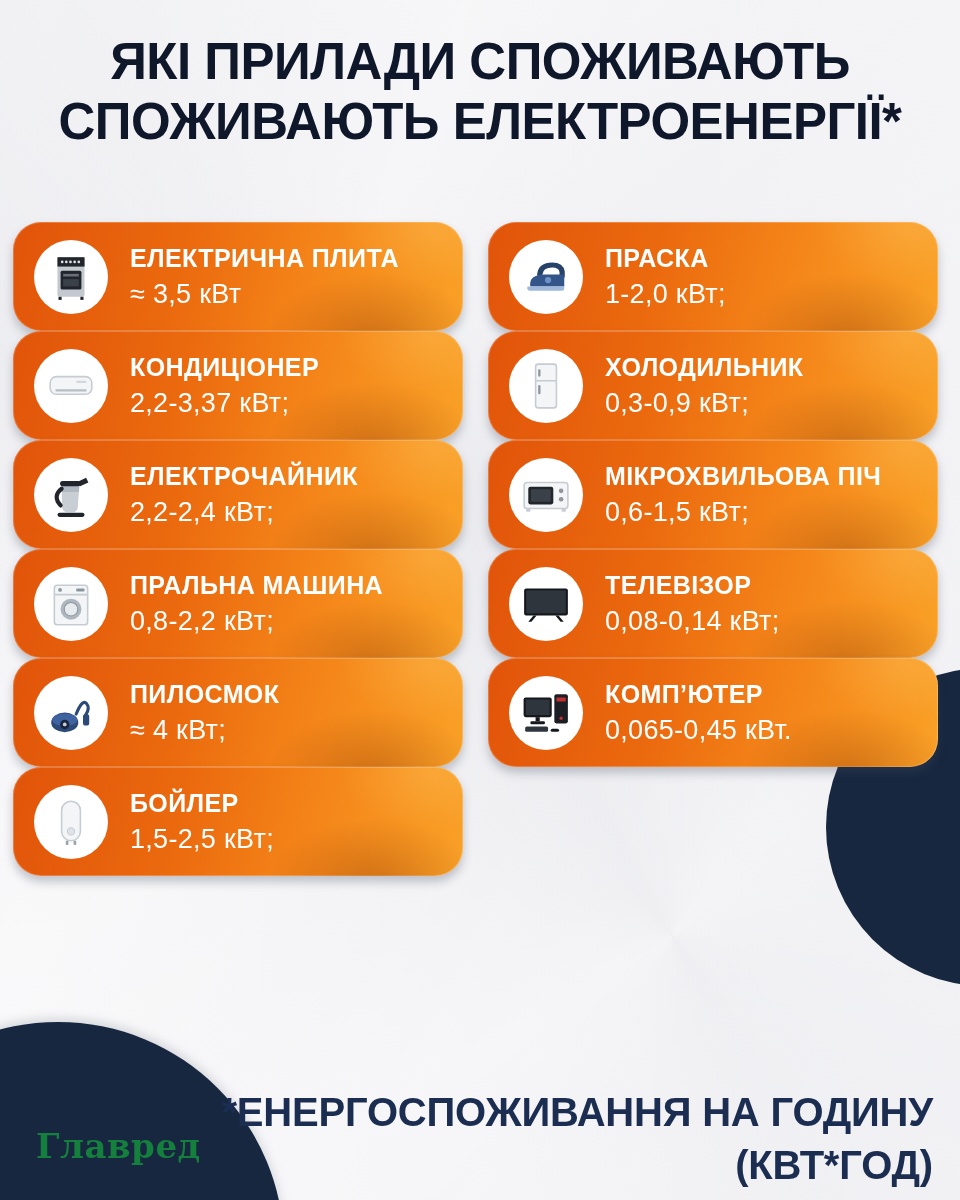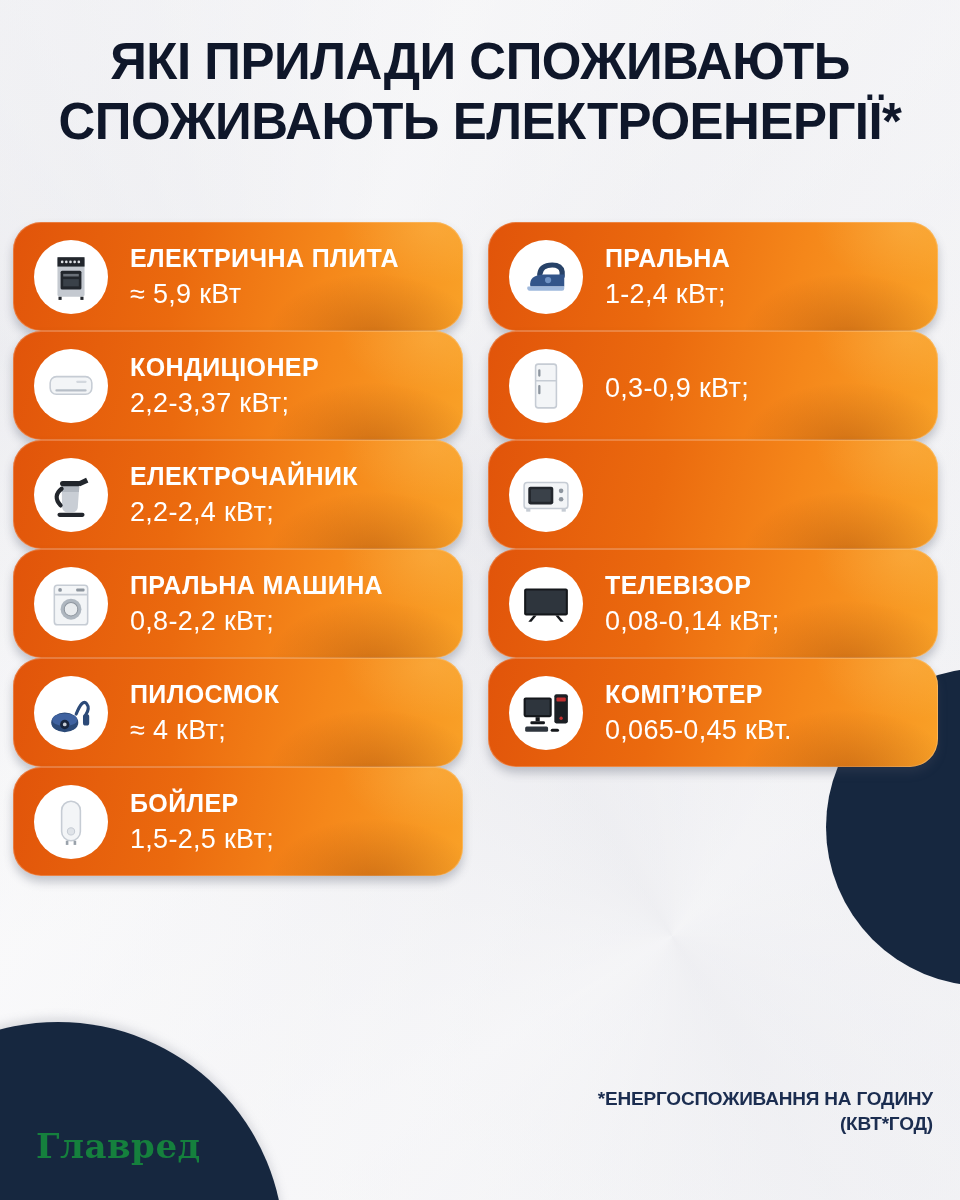--- a/index.html
+++ b/index.html
@@ -53,21 +53,21 @@
     background: #ffffff; display: flex; align-items: center; justify-content: center;
     position: relative; z-index: 1;
   }
   .icon-circle svg { width: 50px; height: 50px; display: block; }
   .card-text { margin-left: 22px; position: relative; z-index: 1; color: #ffffff; min-width: 0; }
   .card-name { font-size: 25px; font-weight: 700; letter-spacing: .4px; white-space: nowrap; }
   .card-value { font-size: 27px; font-weight: 400; margin-top: 6px; letter-spacing: .3px; }
 
   .footnote {
     position: absolute; top: 1086px; right: 27px; z-index: 2;
-    text-align: right; color: #1b2d50; font-size: 19px; font-weight: 700; line-height: 1.32;
+    text-align: right; color: #1b2d50; font-size: 40px; font-weight: 700; line-height: 1.32;
     letter-spacing: -0.2px;
   }
   .brand {
     position: absolute; left: 36px; top: 1126px; z-index: 3;
     color: #15803d; font-family: "DejaVu Serif", serif; font-weight: 700; font-size: 34px;
     letter-spacing: .5px;
   }
 </style>
 </head>
 <body>
@@ -98,21 +98,21 @@
               <circle cx="31.5" cy="9.5" r="1.3" fill="#dfe2e6"></circle>
               <rect x="14" y="18" width="20" height="18" rx="1.5" fill="#22262c"></rect>
               <rect x="16.5" y="21" width="15" height="2.5" fill="#6a7078"></rect>
               <rect x="16.5" y="26" width="15" height="7" fill="#3a4149"></rect>
               <rect x="12" y="43" width="3" height="3" fill="#22262c"></rect>
               <rect x="33" y="43" width="3" height="3" fill="#22262c"></rect>
             </svg>
         </div>
         <div class="card-text">
           <div class="card-name">ЕЛЕКТРИЧНА ПЛИТА</div>
-          <div class="card-value">≈ 5,9 кВт</div>
+          <div class="card-value">≈ 3,5 кВт</div>
         </div>
       </div>
 
       <div class="card">
         <div class="icon-circle">
           <svg viewBox="0 0 48 48">
               <rect x="4" y="15" width="40" height="17" rx="6" fill="#f3f5f7" stroke="#c6ccd4" stroke-width="1.5"></rect>
               <rect x="9" y="27" width="30" height="2.2" rx="1" fill="#b7bec7"></rect>
               <rect x="29" y="19" width="10" height="2" rx="1" fill="#d3d8de"></rect>
             </svg>
@@ -196,50 +196,55 @@
       <div class="card">
         <div class="icon-circle">
           <svg viewBox="0 0 48 48">
               <path d="M18 21.5 q1 -9 12 -9 q8.5 0 9.5 6.5 l0 4" fill="none" stroke="#274268" stroke-width="5" stroke-linecap="round"></path>
               <path d="M9 33 Q7 22 22 21.5 L41.5 21.5 V33 Z" fill="#33558a"></path>
               <circle cx="26" cy="27" r="3" fill="#6f92c4"></circle>
               <path d="M6.5 33 h35 v2.2 a2 2 0 0 1 -2 2 h-30.5 a2.6 2.6 0 0 1 -2.5 -4.2 z" fill="#9fb9dd"></path>
             </svg>
         </div>
         <div class="card-text">
-          <div class="card-name">ПРАЛЬНА</div>
-          <div class="card-value">1-2,4 кВт;</div>
+          <div class="card-name">ПРАСКА</div>
+          <div class="card-value">1-2,0 кВт;</div>
         </div>
       </div>
 
       <div class="card">
         <div class="icon-circle">
           <svg viewBox="0 0 48 48">
               <rect x="14" y="3" width="20" height="42" rx="2.5" fill="#f3f5f7" stroke="#c6ccd4" stroke-width="1.5"></rect>
               <line x1="14" y1="19" x2="34" y2="19" stroke="#c6ccd4" stroke-width="1.5"></line>
               <rect x="16.5" y="8" width="2.2" height="7" rx="1" fill="#8d959e"></rect>
               <rect x="16.5" y="23" width="2.2" height="9" rx="1" fill="#8d959e"></rect>
             </svg>
         </div>
         <div class="card-text">
+          <div class="card-name">ХОЛОДИЛЬНИК</div>
           <div class="card-value">0,3-0,9 кВт;</div>
         </div>
       </div>
 
       <div class="card">
         <div class="icon-circle">
           <svg viewBox="0 0 48 48">
               <rect x="3" y="12" width="42" height="25" rx="3" fill="#f3f5f7" stroke="#c6ccd4" stroke-width="1.5"></rect>
               <rect x="7" y="16" width="24" height="17" rx="2" fill="#22262c"></rect>
               <rect x="9.5" y="18.5" width="19" height="12" rx="1" fill="#3a4149"></rect>
               <circle cx="38.5" cy="20" r="2.2" fill="#8d959e"></circle>
               <circle cx="38.5" cy="28" r="2.2" fill="#8d959e"></circle>
               <rect x="5" y="37" width="4" height="3" fill="#c6ccd4"></rect>
               <rect x="39" y="37" width="4" height="3" fill="#c6ccd4"></rect>
             </svg>
+        </div>
+        <div class="card-text">
+          <div class="card-name">МІКРОХВИЛЬОВА ПІЧ</div>
+          <div class="card-value">0,6-1,5 кВт;</div>
         </div>
       </div>
 
       <div class="card">
         <div class="icon-circle">
           <svg viewBox="0 0 48 48">
               <rect x="3" y="9" width="42" height="26" rx="2" fill="#14171b"></rect>
               <rect x="5" y="11" width="38" height="22" fill="#2e353d"></rect>
               <path d="M12 35 l-5 6 h3 l5 -6 z" fill="#14171b"></path>
               <path d="M36 35 l5 6 h-3 l-5 -6 z" fill="#14171b"></path>

